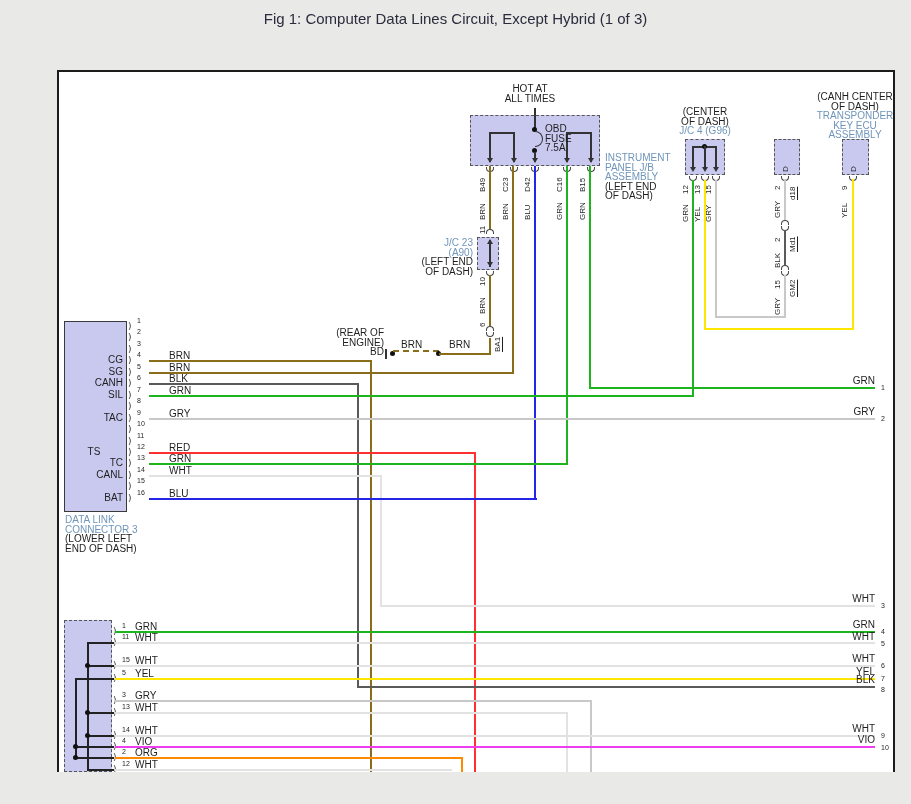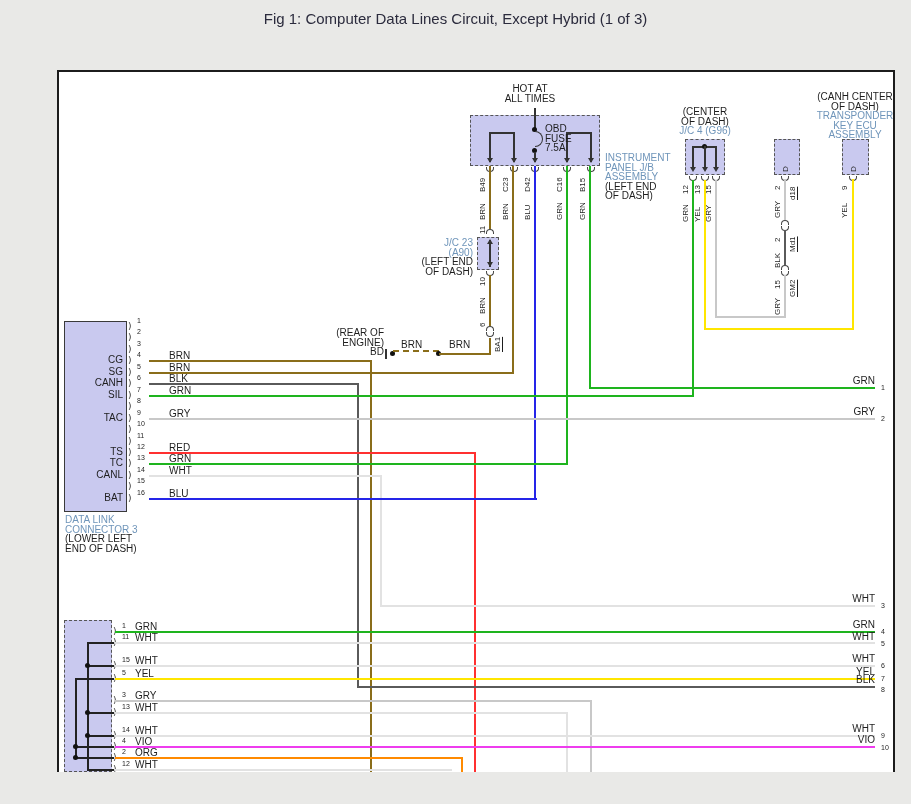--- a/index.html
+++ b/index.html
@@ -230,21 +230,21 @@
   <span class="pbr" style="left:69px;top:409px;">)</span>
     <span class="num" style="left:78px;top:405px;">15</span>
   <span class="pbr" style="left:69px;top:421px;">)</span>
     <span class="num" style="left:78px;top:417px;">16</span>
 
   <div class="lbl rgt" style="left:6px;top:283px;width:58px;">CG</div>
   <div class="lbl rgt" style="left:6px;top:295px;width:58px;">SG</div>
   <div class="lbl rgt" style="left:6px;top:306px;width:58px;">CANH</div>
   <div class="lbl rgt" style="left:6px;top:318px;width:58px;">SIL</div>
   <div class="lbl rgt" style="left:6px;top:341px;width:58px;">TAC</div>
-  <div class="lbl rgt" style="left:6px;top:375px;width:58px;">TS</div>
+  <div class="lbl rgt" style="left:6px;top:375px;width:58px;text-align:center;">TS</div>
   <div class="lbl rgt" style="left:6px;top:386px;width:58px;">TC</div>
   <div class="lbl rgt" style="left:6px;top:398px;width:58px;">CANL</div>
   <div class="lbl rgt" style="left:6px;top:421px;width:58px;">BAT</div>
 
   <div class="lbl" style="left:110px;top:279px;">BRN</div>
   <div class="lbl" style="left:110px;top:291px;">BRN</div>
   <div class="lbl" style="left:110px;top:302px;">BLK</div>
   <div class="lbl" style="left:110px;top:314px;">GRN</div>
   <div class="lbl" style="left:110px;top:337px;">GRY</div>
   <div class="lbl" style="left:110px;top:371px;">RED</div>

